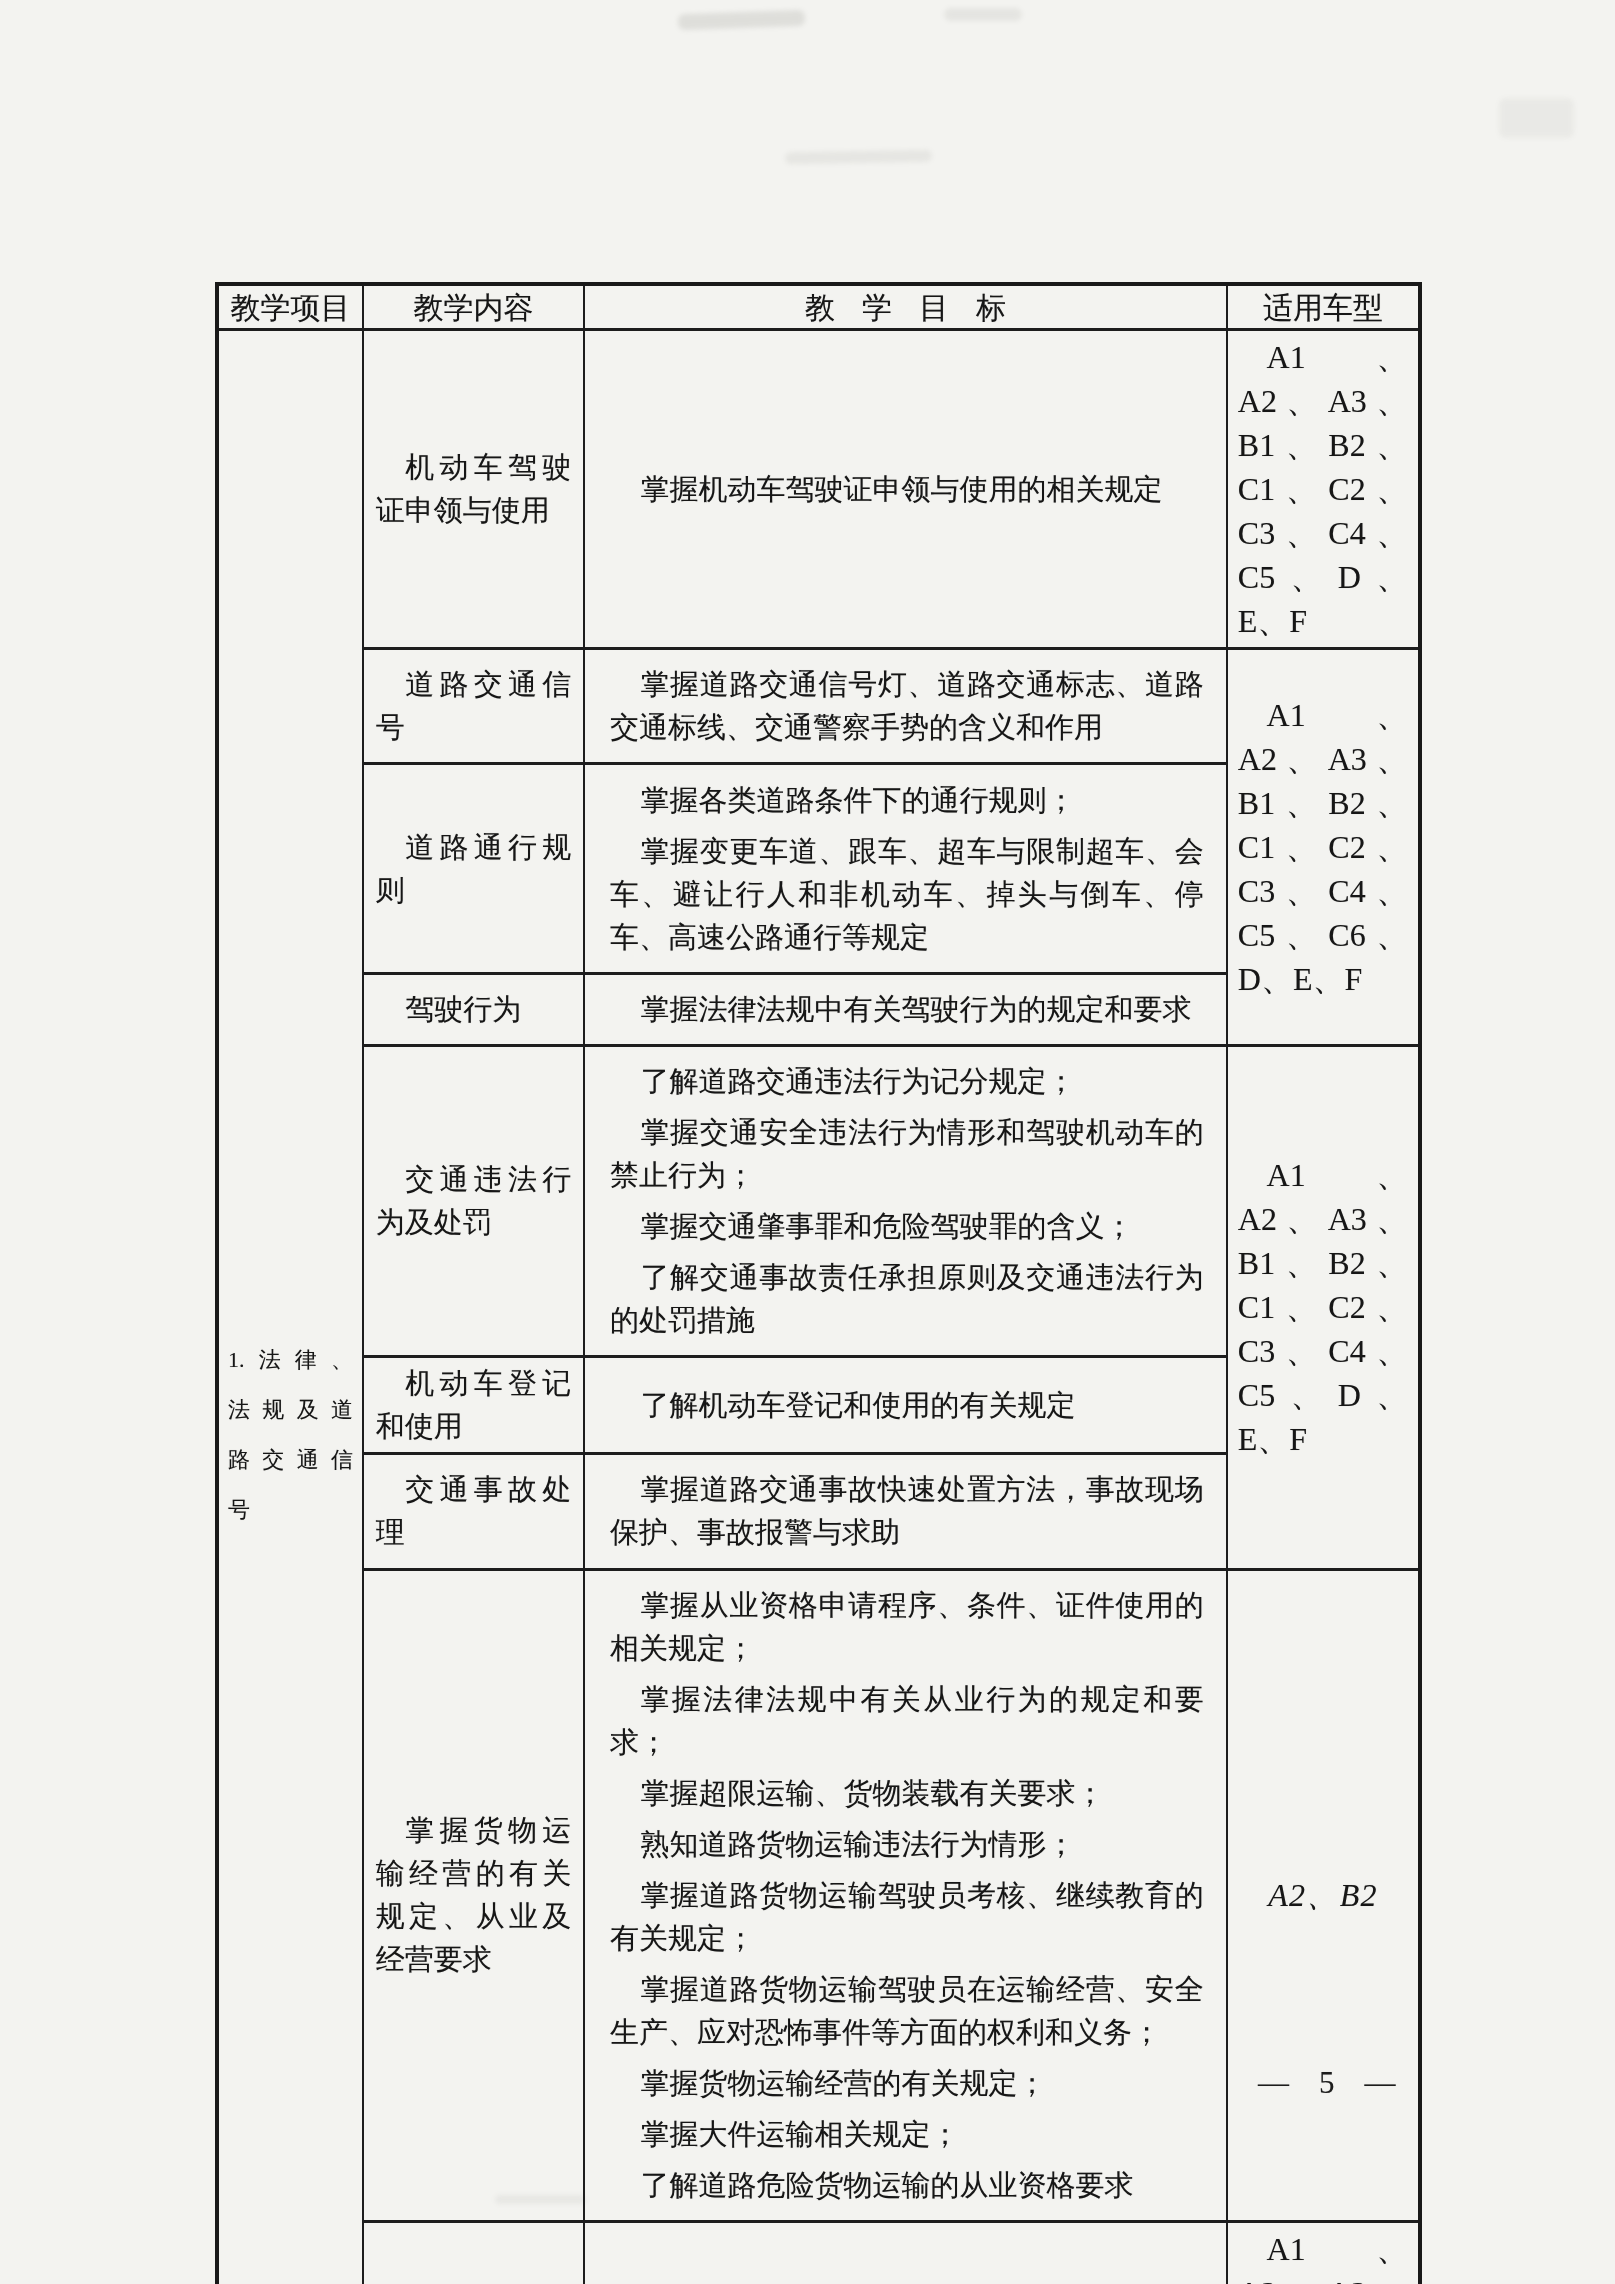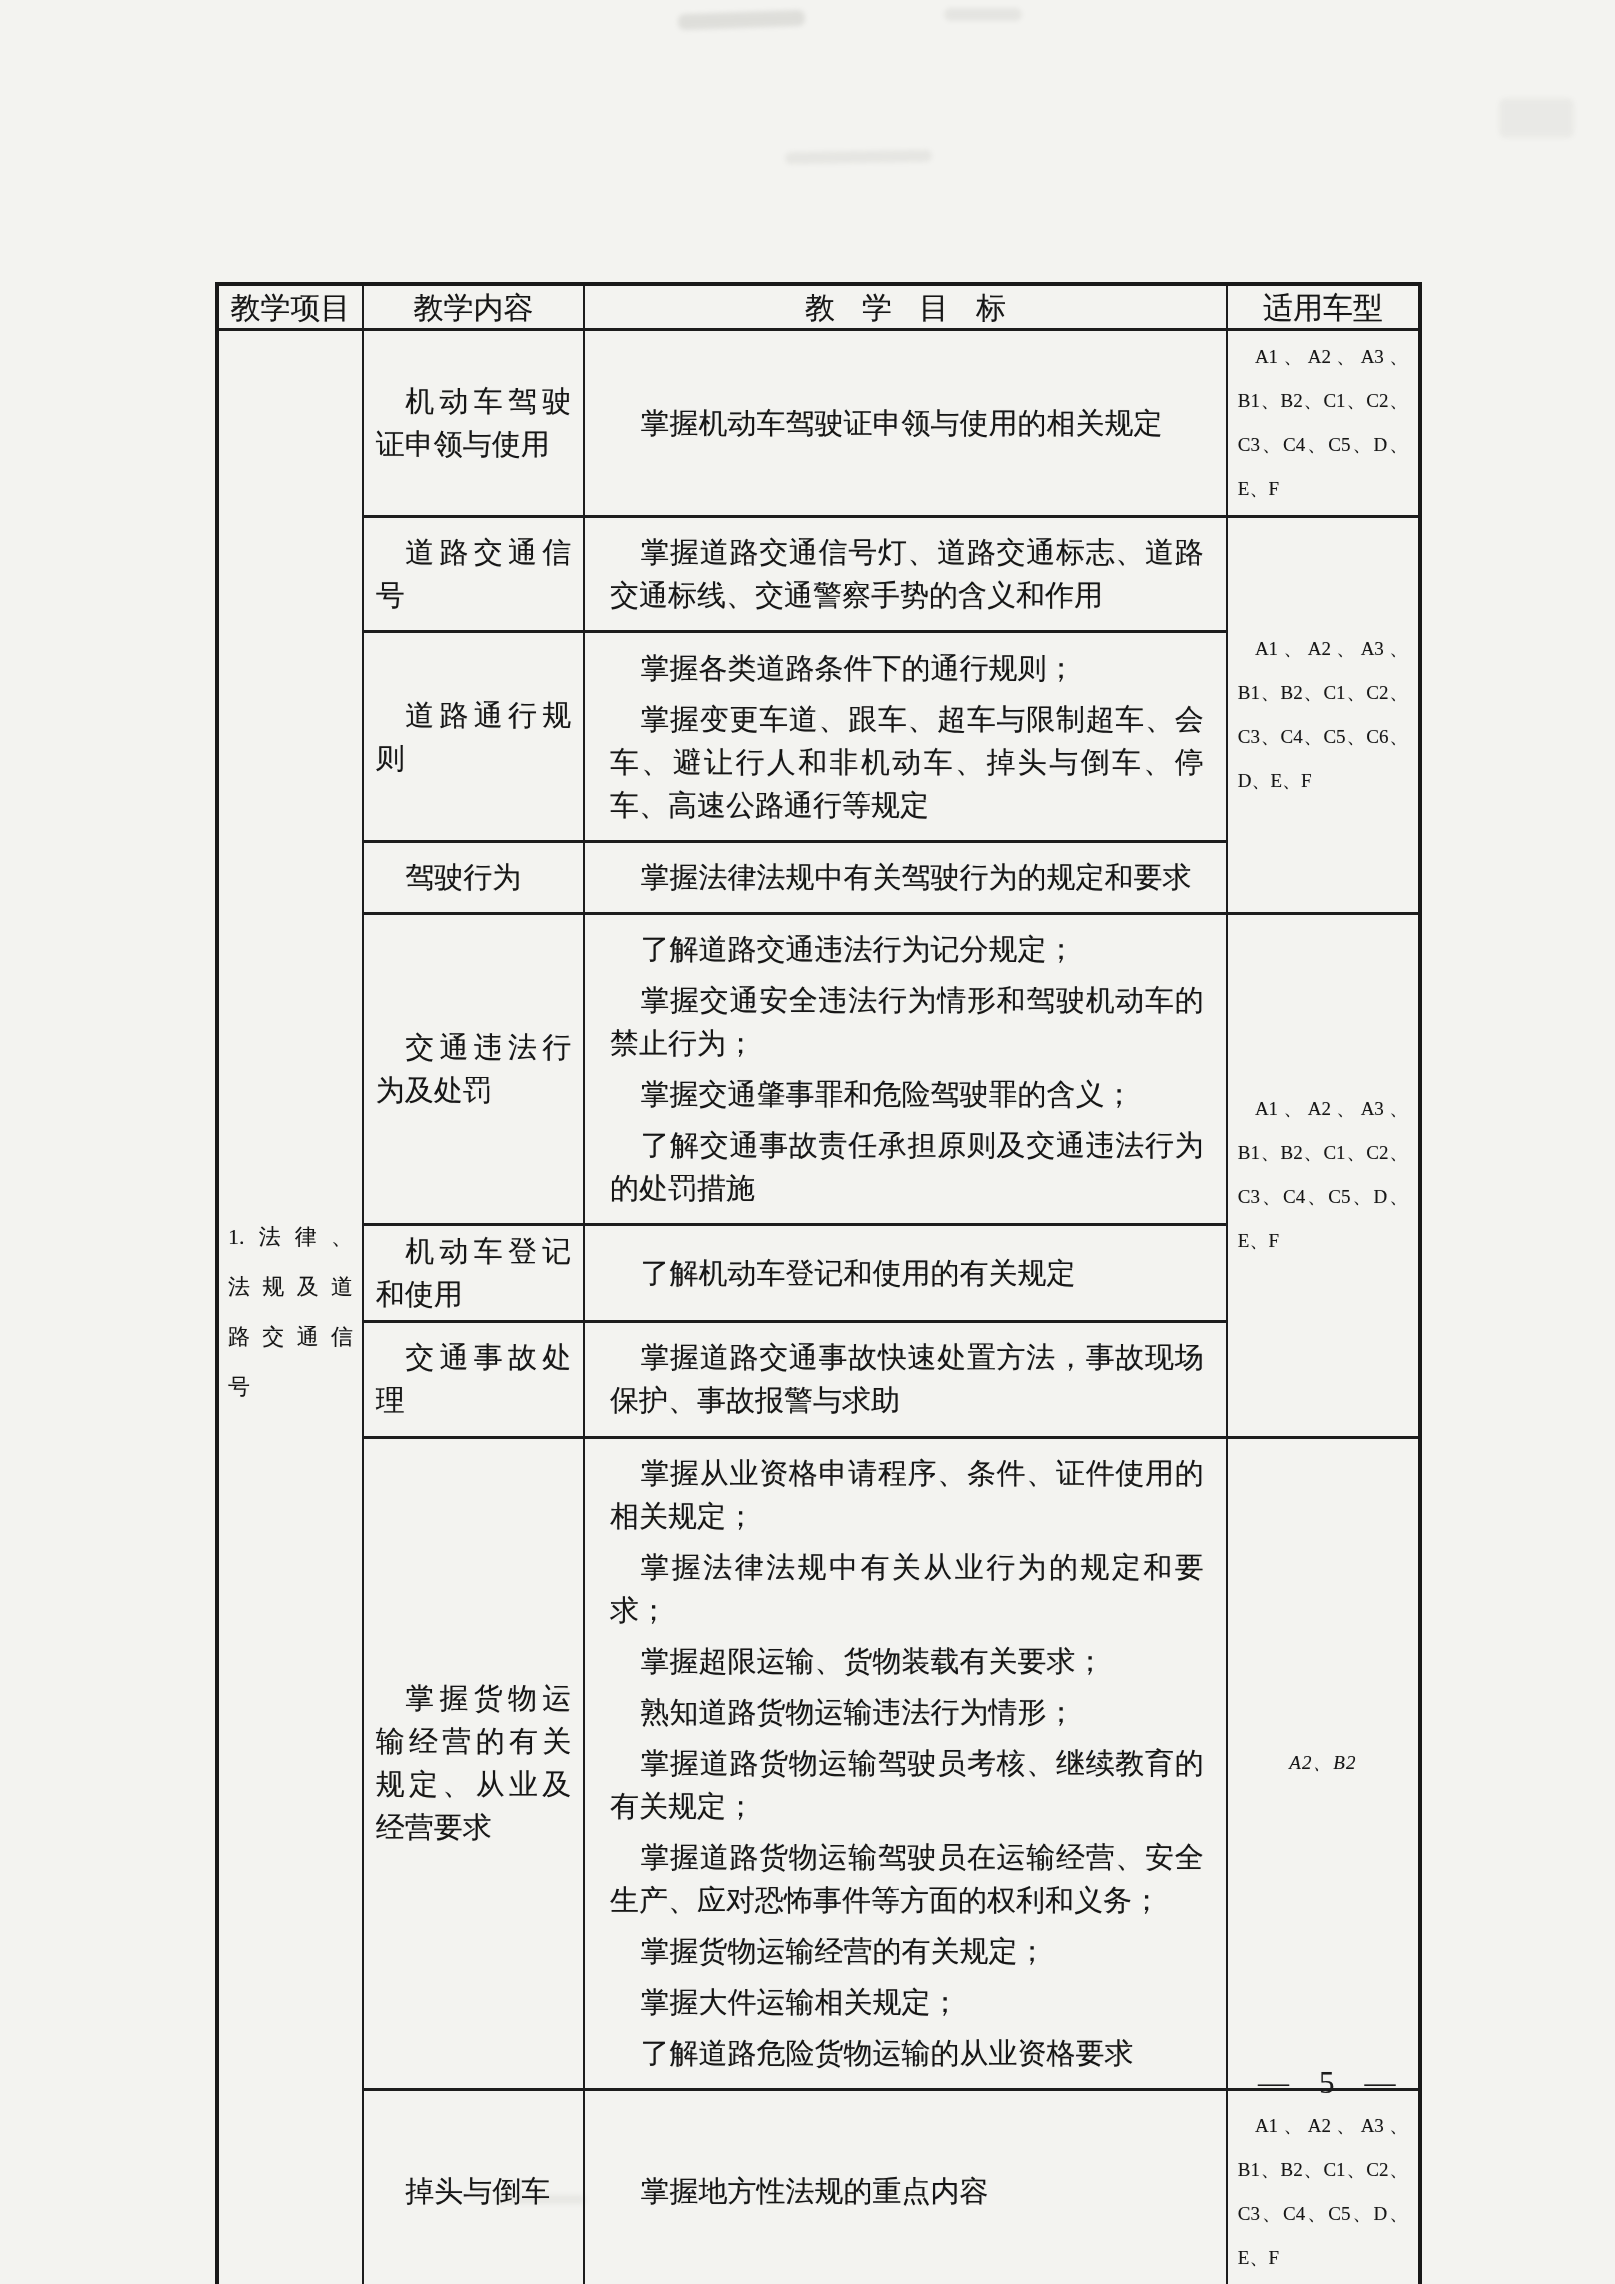--- a/index.html
+++ b/index.html
@@ -62,21 +62,21 @@
   td.c3{
     font-size:29px;
     padding:5.2px 14.3px 5.2px 17px;
   }
   td.c3 p.goal-p{
     margin:8px;line-height:43px;
     text-indent:1.05em;
     text-align:justify;
   }
   td.c4{
-    font-size:19px;line-height:44px;
+    font-size:32px;line-height:44px;
     padding:3.9px 9.8px;
     text-align:justify;
     text-indent:.9em;
   }
   td.c4.v-center{
     text-align:center;text-indent:0;letter-spacing:1.3px;font-style:italic;
   }
   .footer{
     position:absolute;left:1258px;top:2065px;
     font-size:31px;letter-spacing:2.6px;word-spacing:17px;

